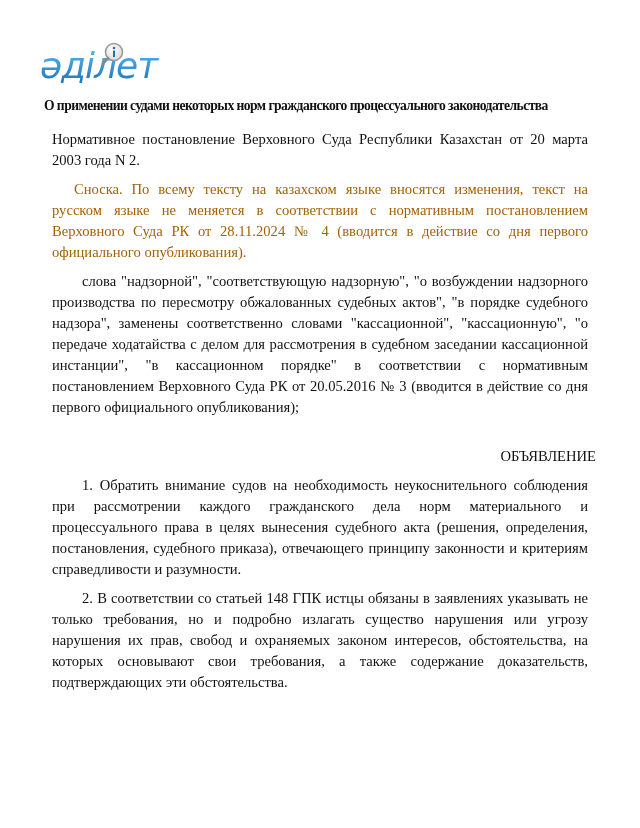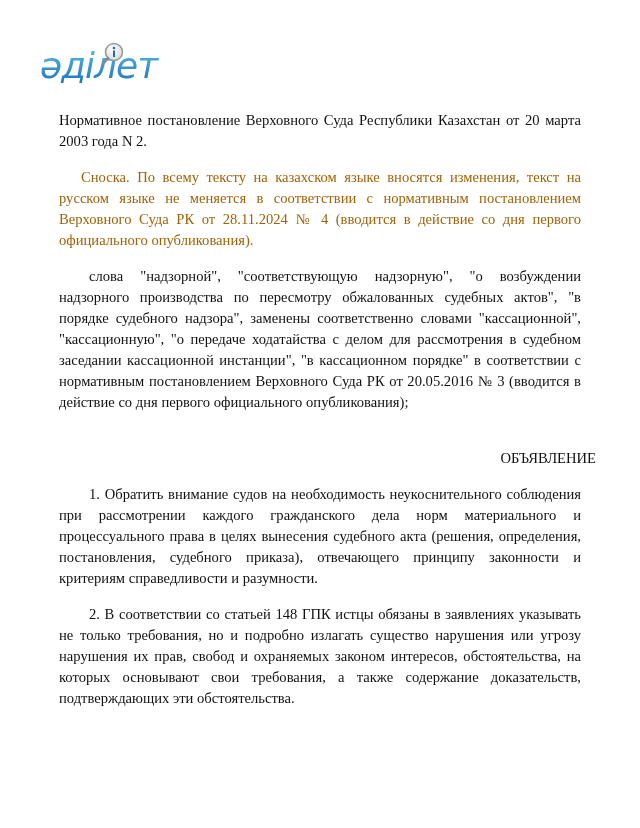--- a/index.html
+++ b/index.html
@@ -35,21 +35,21 @@
       font-weight: bold;
       font-size: 13.6px;
       line-height: 22px;
       letter-spacing: -0.55px;
       margin: 0 0 12px 0;
       color: #111;
     }
     .p {
       font-size: 14.6px;
       line-height: 21px;
-      margin: 15px;
+      margin: 8px;
       text-align: justify;
     }
     .indent { text-indent: 22px; }
     .indent2 { text-indent: 30px; }
     .red { color: #a16207; }
     .spacer { height: 20px; }
     .heading-ann {
       font-size: 14.6px;
       line-height: 21px;
       text-indent: 22px;
@@ -76,20 +76,21 @@
     <g>
       <circle cx="74" cy="14" r="8.5" fill="url(#mg)" stroke="#9a9a9a" stroke-width="1.6"></circle>
       <line x1="68" y1="20" x2="63" y2="26" stroke="#888" stroke-width="2.4" stroke-linecap="round"></line>
       <circle cx="74" cy="10" r="1.3" fill="#1c6fb8"></circle>
       <rect x="73" y="12.5" width="2" height="6.5" fill="#1c6fb8"></rect>
     </g>
   </svg>
 </div>
 
 <div class="page">
+  <h1 class="title">О применении судами некоторых норм гражданского процессуального законодательства</h1>
 
   <p class="p">Нормативное постановление Верховного Суда Республики Казахстан от 20 марта 2003 года N 2.</p>
 
   <p class="p indent red">Сноска. По всему тексту на казахском языке вносятся изменения, текст на русском языке не меняется в соответствии с нормативным постановлением Верховного Суда РК от 28.11.2024 № 4 (вводится в действие со дня первого официального опубликования).</p>
 
 
   <p class="p indent2">слова "надзорной", "соответствующую надзорную", "о возбуждении надзорного производства по пересмотру обжалованных судебных актов", "в порядке судебного надзора", заменены соответственно словами "кассационной", "кассационную", "о передаче ходатайства с делом для рассмотрения в судебном заседании кассационной инстанции", "в кассационном порядке" в соответствии с нормативным постановлением Верховного Суда РК от 20.05.2016 № 3 (вводится в действие со дня первого официального опубликования);</p>
 
 
   <div class="spacer"></div>

